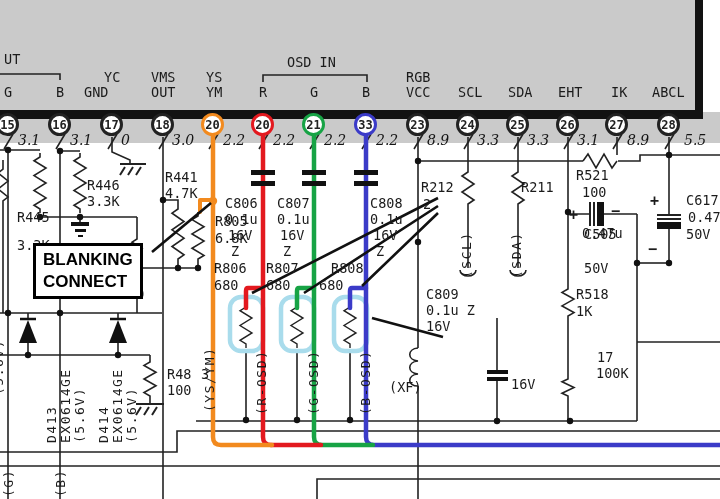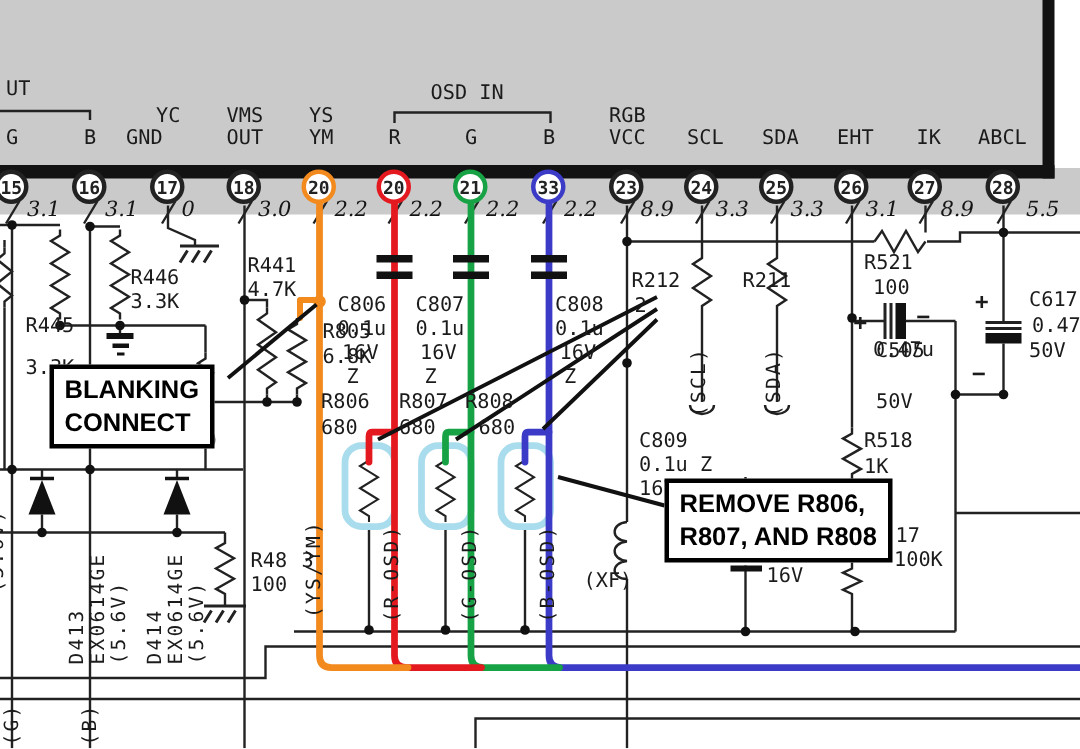--- a/index.html
+++ b/index.html
@@ -261,21 +261,21 @@
   <div class="hl" style="left:17px;top:209px">R445</div>
   <div class="hl" style="left:17px;top:237px">3.3K</div>
   <div class="hl" style="left:165px;top:169px">R441</div>
   <div class="hl" style="left:165px;top:185px">4.7K</div>
   <div class="hl" style="left:215px;top:213px">R805</div>
   <div class="hl" style="left:215px;top:230px">6.8K</div>
   <div class="hl" style="left:214px;top:260px">R806</div>
   <div class="hl" style="left:214px;top:277px">680</div>
   <div class="hl" style="left:266px;top:260px">R807</div>
   <div class="hl" style="left:266px;top:277px">680</div>
-  <div class="hl" style="left:310px;top:260px">R808</div>
+  <div class="hl" style="left:331px;top:260px">R808</div>
   <div class="hl" style="left:319px;top:277px">680</div>
   <div class="hl" style="left:225px;top:195px">C806</div>
   <div class="hl" style="left:225px;top:211px">0.1u</div>
   <div class="hl" style="left:228px;top:227px">16V</div>
   <div class="hl" style="left:231px;top:243px">Z</div>
   <div class="hl" style="left:277px;top:195px">C807</div>
   <div class="hl" style="left:277px;top:211px">0.1u</div>
   <div class="hl" style="left:280px;top:227px">16V</div>
   <div class="hl" style="left:283px;top:243px">Z</div>
   <div class="hl" style="left:370px;top:195px">C808</div>
@@ -297,21 +297,21 @@
   <div class="hl" style="left:688px;top:209px">0.47</div>
   <div class="hl" style="left:686px;top:226px">50V</div>
   <div class="hl sign" style="left:650px;top:192px">+</div>
   <div class="hl sign" style="left:648px;top:240px">−</div>
   <div class="hl" style="left:576px;top:286px">R518</div>
   <div class="hl" style="left:576px;top:303px">1K</div>
   <div class="hl" style="left:597px;top:349px">17</div>
   <div class="hl" style="left:596px;top:365px">100K</div>
   <div class="hl" style="left:421px;top:179px">R212</div>
   <div class="hl" style="left:423px;top:196px">2</div>
-  <div class="hl" style="left:495px;top:179px">R211</div>
+  <div class="hl" style="left:521px;top:179px">R211</div>
   <div class="hl" style="left:167px;top:366px">R48</div>
   <div class="hl" style="left:201px;top:366px">3</div>
   <div class="hl" style="left:167px;top:382px">100</div>
   <div class="hl" style="left:120px;top:286px">100</div>
   <div class="hl" style="left:389px;top:379px">(XF)</div>
 
   <div class="vl" style="left:202px;top:412px">(YS/YM)</div>
   <div class="vl" style="left:254px;top:415px">(R-OSD)</div>
   <div class="vl" style="left:306px;top:415px">(G-OSD)</div>
   <div class="vl" style="left:358px;top:415px">(B-OSD)</div>
@@ -324,17 +324,13 @@
   <div class="vl" style="left:58px;top:443px">EX0614GE</div>
   <div class="vl" style="left:72px;top:443px">(5.6V)</div>
   <div class="vl" style="left:96px;top:443px">D414</div>
   <div class="vl" style="left:110px;top:443px">EX0614GE</div>
   <div class="vl" style="left:124px;top:443px">(5.6V)</div>
 
   <div class="callout" style="left:33px;top:243px">
     <div>BLANKING</div>
     <div>CONNECT</div>
   </div>
-  <div class="callout" style="left:443px;top:319px">
-    <div>REMOVE R806,</div>
-    <div>R807, AND R808</div>
-  </div>
 </div>
 
 </body></html>

